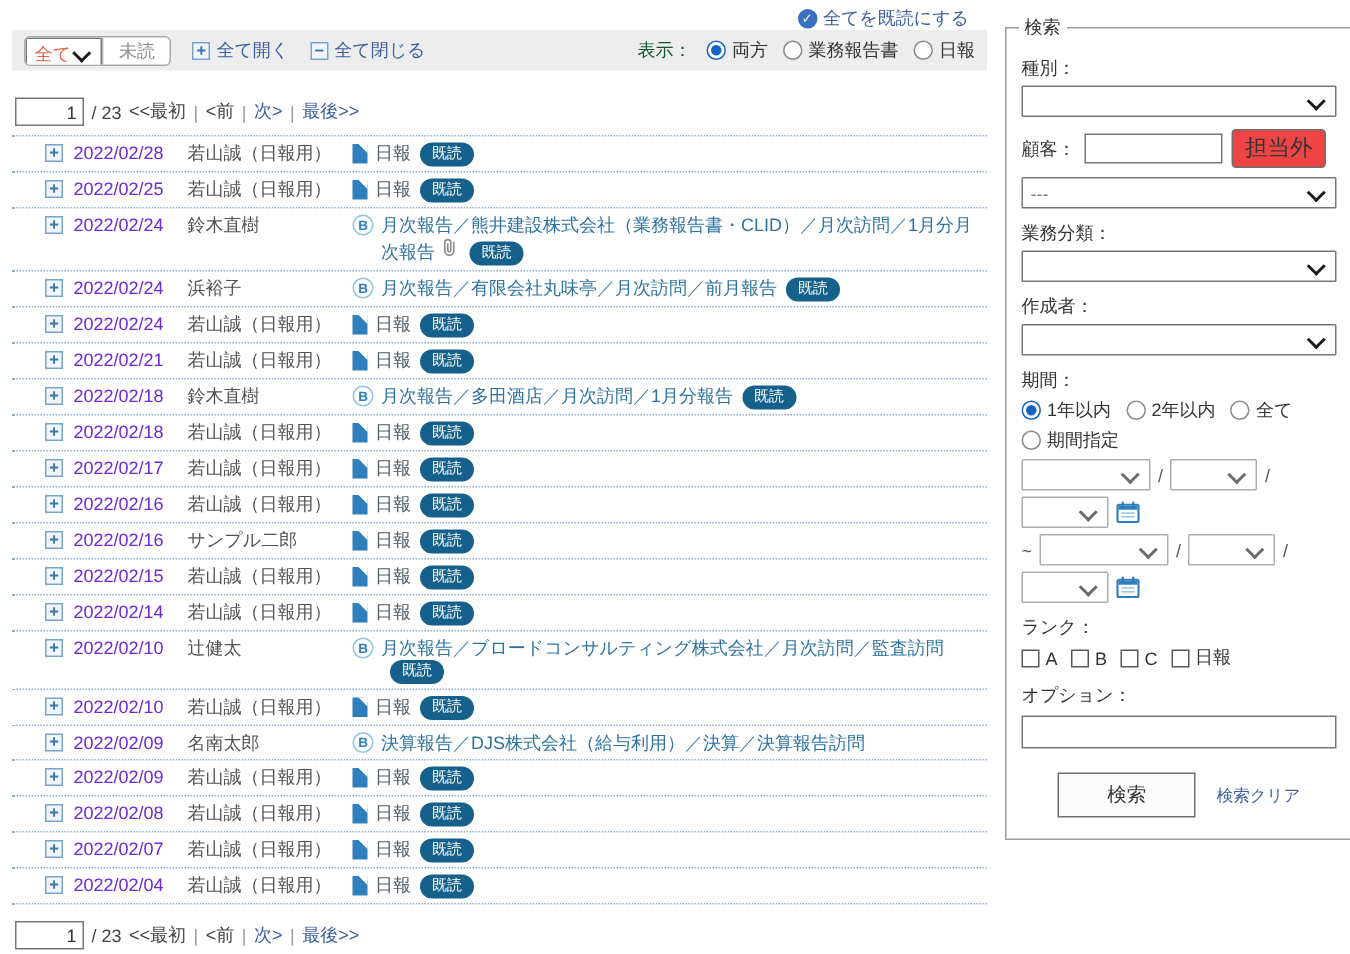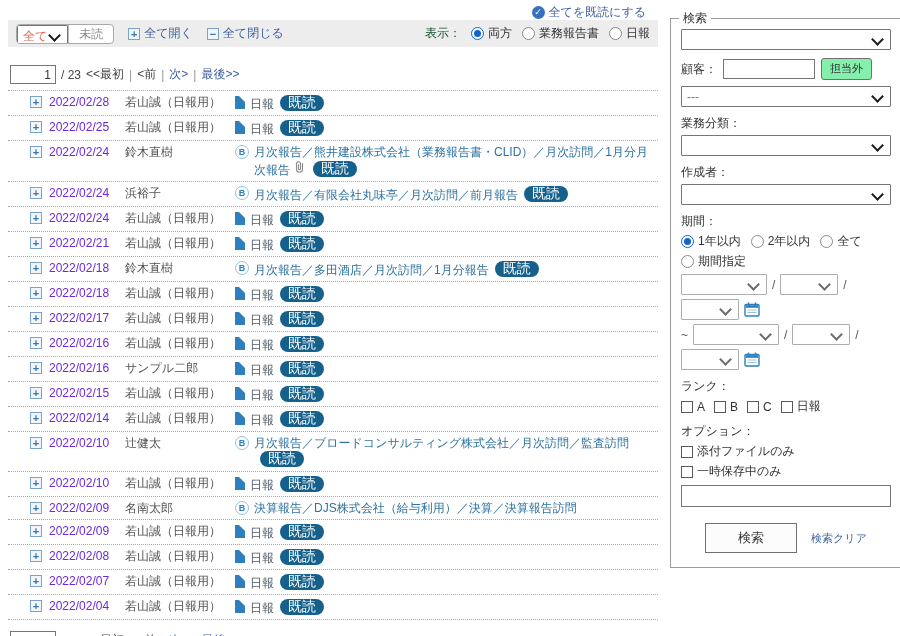--- a/index.html
+++ b/index.html
@@ -62,38 +62,38 @@
 .doc-icon{flex:0 0 10px;position:relative;width:10px;height:13px;background:var(--icoblue);margin:1px 5px 0 0;}
 .doc-icon::before{content:"";position:absolute;top:0;right:0;border-style:solid;border-width:3px;
   border-color:#fff #fff transparent transparent;}
 .b-icon{flex:0 0 14px;width:14px;height:14px;border:1px solid #8CC6E0;border-radius:50%;background:#fff;
   color:var(--icoblue);font-size:9px;font-weight:bold;line-height:13px;text-align:center;margin:0 5px 0 0;}
 .title-wrap{flex:1;min-width:0;}
 .title{cursor:pointer;}
 .row.daily .title{color:#4F5B66;}
 .row.business .title{color:var(--link);}
 .clip{display:inline-block;margin:0 2px -2px 4px;}
-.badge{display:inline-block;background:var(--badge);color:#fff;font-size:14px;line-height:13px;
+.badge{display:inline-block;background:var(--badge);color:#fff;font-size:10px;line-height:13px;
   padding:1px 8px 2px;border-radius:9px;margin-left:6px;vertical-align:1px;}
 
 
 fieldset.search{border:1px solid #9C9C9C;padding:2px 10px 14px;margin-top:8px;}
 fieldset.search legend{font-size:12px;color:#333;padding:0 4px;margin-left:-2px;}
 .f-label{color:#333;margin:8px 0 3px;}
 .sel{position:relative;height:21px;border:1px solid #767676;background:#fff;border-radius:1px;padding:3px 20px 0 5px;
   color:#777;cursor:pointer;overflow:hidden;white-space:nowrap;}
 .sel::after{content:"";position:absolute;right:8px;top:5px;width:7px;height:7px;
   border-right:2px solid #1B1B1B;border-bottom:2px solid #1B1B1B;transform:rotate(45deg);}
 .sel.full{width:100%;}
 .sel-date{border-color:#ABADB3;}
 .sel-date::after{border-color:#6B6B6B;}
 .cust-line{display:flex;align-items:center;gap:6px;margin:8px 0 6px;}
 .cust-input{width:92px;height:20px;border:1px solid #767676;font-family:inherit;font-size:12px;padding:0 4px;}
-.mini-btn{padding:2px 8px 3px;border:1px solid #707070;background:#86efac;border-radius:3px;
-  font-size:11px;color:#333;cursor:pointer;font-family:inherit;}
+.mini-btn{padding:2px 8px 3px;border:1px solid #707070;background:#ef4444;border-radius:3px;
+  font-size:15px;color:#333;cursor:pointer;font-family:inherit;}
 .radio-line{display:flex;align-items:center;gap:10px;margin:3px 0;}
 .cb-line{display:flex;align-items:center;gap:9px;margin:3px 0;}
 .cb-opt{display:inline-flex;align-items:center;gap:4px;color:#333;cursor:pointer;}
 .checkbox{display:inline-block;width:12px;height:12px;border:1px solid #595959;background:#fff;}
 .date-line{display:flex;align-items:center;gap:5px;margin:4px 0;color:#555;}
 .w86{width:86px;} .w58{width:58px;}
 .tilde{color:#555;}
 .cal-icon{display:inline-block;cursor:pointer;line-height:0;}
 .kw-input{width:100%;height:22px;border:1px solid #767676;font-family:inherit;font-size:12px;padding:0 4px;margin-top:2px;}
 .search-actions{display:flex;align-items:center;justify-content:center;gap:14px;margin-top:16px;}
@@ -416,20 +416,21 @@
       <span class="pg-link on">次&gt;</span>
       <span class="pg-sep">|</span>
       <span class="pg-link on">最後&gt;&gt;</span>
     </div>
   </div>
 
   <div class="side-col">
     <fieldset class="search">
       <legend>検索</legend>
 
+      <div class="f-label">種別：</div>
       <div class="sel full"></div>
 
       <div class="cust-line">
         <span class="f-label" style="margin:0">顧客：</span>
         <input class="cust-input" value="" style="">
         <button class="mini-btn">担当外</button>
       </div>
       <div class="sel full">
         <span>---</span>
       </div>
@@ -516,30 +517,20 @@
           <span class="checkbox"></span>
           <span>C</span>
         </label>
         <label class="cb-opt">
           <span class="checkbox"></span>
           <span>日報</span>
         </label>
       </div>
 
       <div class="f-label">オプション：</div>
-      <div class="opt-block">
-        <label class="opt-item">
-          <span class="checkbox"></span>
-          <span>添付ファイルのみ</span>
-        </label>
-        <label class="opt-item">
-          <span class="checkbox"></span>
-          <span>一時保存中のみ</span>
-        </label>
-      </div>
 
       <input class="kw-input" value="" style="">
 
       <div class="search-actions">
         <button class="search-btn">検索</button>
         <span class="clear-link">検索クリア</span>
       </div>
     </fieldset>
   </div>
 </div>

